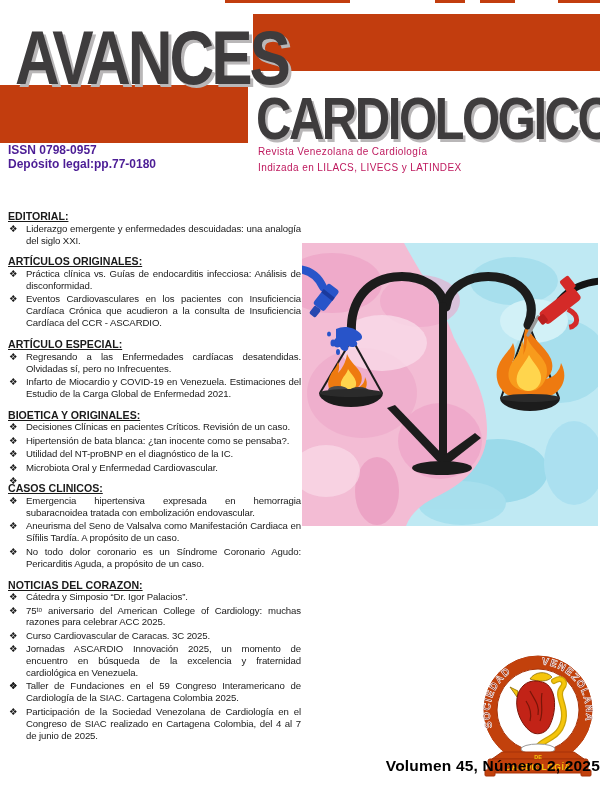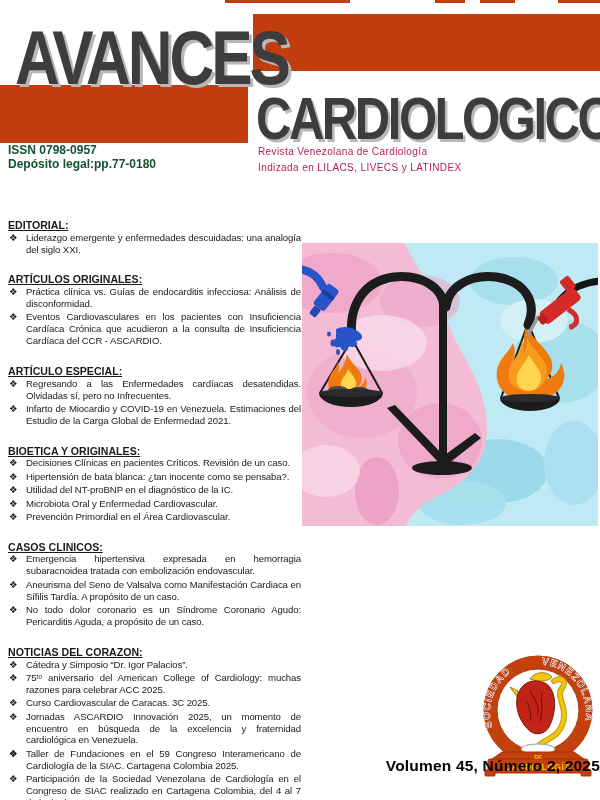--- a/index.html
+++ b/index.html
@@ -11,27 +11,27 @@
   
   .sliver { position:absolute; top:0; height:3px; background:var(--accent); }
   .bar-right { position:absolute; left:253px; top:14px; width:347px; height:57px; background:var(--accent); }
   .bar-left  { position:absolute; left:0; top:85px; width:248px; height:58px; background:var(--accent); }
   .title1 { position:absolute; left:15px; top:14px; font-size:62px; font-weight:bold; color:#3e3c3d;
             letter-spacing:-3px; transform:scale(1.0,1.22); transform-origin:top left; white-space:nowrap;
             text-shadow:3px 3px 0 #b9b7b8; }
   .title2 { position:absolute; left:256px; top:84px; font-size:50px; font-weight:bold; color:#3e3c3d;
             letter-spacing:-2.5px; transform:scale(0.98,1.2); transform-origin:top left; white-space:nowrap;
             text-shadow:2.5px 2.5px 0 #b9b7b8; }
-  .issn { position:absolute; left:8px; top:143px; font-size:12px; font-weight:600; color:#14532d; line-height:14px; }
+  .issn { position:absolute; left:8px; top:143px; font-size:12px; font-weight:600; color:#4c1d95; line-height:14px; }
   .subtitle { position:absolute; left:258px; top:144px; width:342px; text-align:left;
               color:#be185d; font-size:10px; line-height:16px; letter-spacing:0.4px; }
 
   
   .toc { position:absolute; left:8px; top:201px; width:293px; color:#1a1a1a; }
-  .toc-heading { font-size:10.6px; font-weight:bold; text-decoration:underline; line-height:12.6px; margin-top:18px; }
+  .toc-heading { font-size:10.6px; font-weight:bold; text-decoration:underline; line-height:12.6px; margin-top:9px; }
   .toc-item { position:relative; padding-left:18px; font-size:9.6px; line-height:11.9px;
               text-align:justify; margin-bottom:1.5px; letter-spacing:-0.1px; }
   .toc-item .blt { position:absolute; left:1px; top:0; font-size:9.5px; }
 
   
   .artwork { position:absolute; left:302px; top:243px; width:296px; height:283px; }
   .logo { position:absolute; left:480px; top:655px; width:116px; height:124px; }
   .volume { position:absolute; left:0; right:0; top:757px; text-align:right;
             font-size:15.5px; font-weight:bold; color:#000; letter-spacing:0.2px; }
 </style>
@@ -65,21 +65,21 @@
       <div class="toc-item"><span class="blt">❖</span><span>Práctica clínica vs. Guías de endocarditis infecciosa: Análisis de disconformidad.</span></div>
       <div class="toc-item"><span class="blt">❖</span><span>Eventos Cardiovasculares en los pacientes con Insuficiencia Cardíaca Crónica que acudieron a la consulta de Insuficiencia Cardíaca del CCR - ASCARDIO.</span></div>
       <div class="toc-heading">ARTÍCULO ESPECIAL:</div>
       <div class="toc-item"><span class="blt">❖</span><span>Regresando a las Enfermedades cardíacas desatendidas. Olvidadas sí, pero no Infrecuentes.</span></div>
       <div class="toc-item"><span class="blt">❖</span><span>Infarto de Miocardio y COVID-19 en Venezuela. Estimaciones del Estudio de la Carga Global de Enfermedad 2021.</span></div>
       <div class="toc-heading">BIOETICA Y ORIGINALES:</div>
       <div class="toc-item"><span class="blt">❖</span><span>Decisiones Clínicas en pacientes Críticos. Revisión de un caso.</span></div>
       <div class="toc-item"><span class="blt">❖</span><span>Hipertensión de bata blanca: ¿tan inocente como se pensaba?.</span></div>
       <div class="toc-item"><span class="blt">❖</span><span>Utilidad del NT-proBNP en el diagnóstico de la IC.</span></div>
       <div class="toc-item"><span class="blt">❖</span><span>Microbiota Oral y Enfermedad Cardiovascular.</span></div>
-      <div class="toc-item"><span class="blt">❖</span><span>Prevención Primordial en el Área Cardiovascular.</span></div>
+      <div class="toc-item"><span class="blt">❖</span></div>
       <div class="toc-heading">CASOS CLINICOS:</div>
       <div class="toc-item"><span class="blt">❖</span><span>Emergencia hipertensiva expresada en hemorragia subaracnoidea tratada con embolización endovascular.</span></div>
       <div class="toc-item"><span class="blt">❖</span><span>Aneurisma del Seno de Valsalva como Manifestación Cardiaca en Sífilis Tardía. A propósito de un caso.</span></div>
       <div class="toc-item"><span class="blt">❖</span><span>No todo dolor coronario es un Síndrome Coronario Agudo: Pericarditis Aguda, a propósito de un caso.</span></div>
       <div class="toc-heading">NOTICIAS DEL CORAZON:</div>
       <div class="toc-item"><span class="blt">❖</span><span>Cátedra y Simposio “Dr. Igor Palacios”.</span></div>
       <div class="toc-item"><span class="blt">❖</span><span>75ᵗᵒ aniversario del American College of Cardiology: muchas razones para celebrar ACC 2025.</span></div>
       <div class="toc-item"><span class="blt">❖</span><span>Curso Cardiovascular de Caracas. 3C 2025.</span></div>
       <div class="toc-item"><span class="blt">❖</span><span>Jornadas ASCARDIO Innovación 2025, un momento de encuentro en búsqueda de la excelencia y fraternidad cardiológica en Venezuela.</span></div>
       <div class="toc-item"><span class="blt">❖</span></div>

